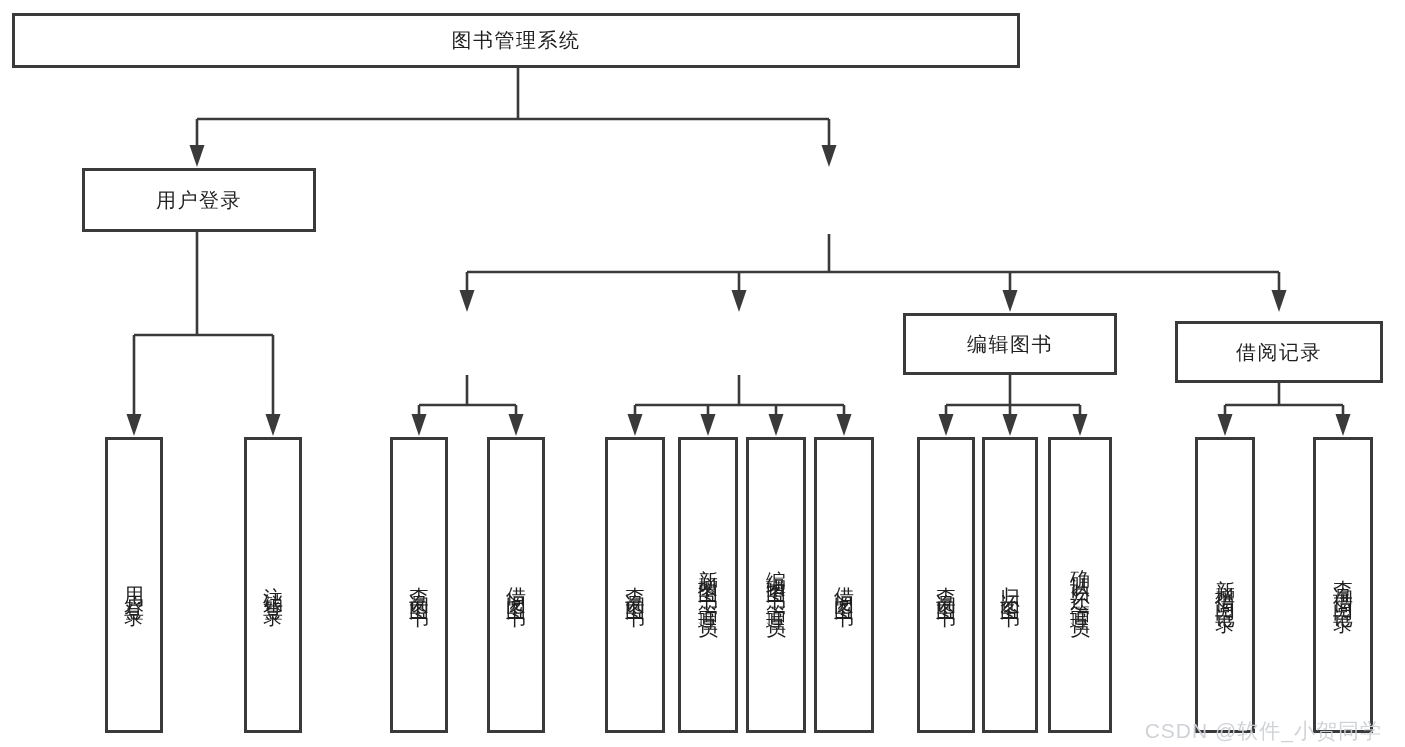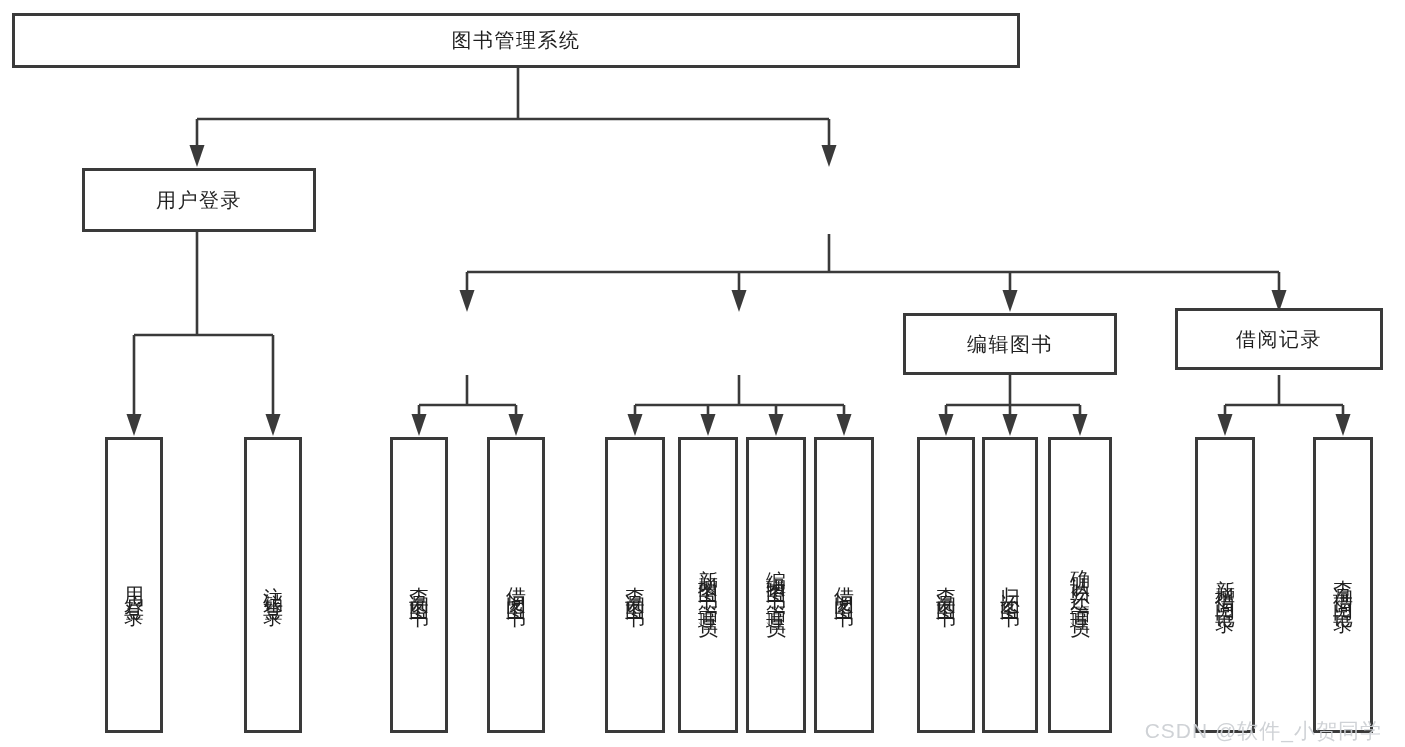--- a/index.html
+++ b/index.html
@@ -66,21 +66,21 @@
     <path d="M1279 375 V405 M1225 405 H1343 M1225 405 V419 M1343 405 V419"></path>
     <polygon points="1217.5,414 1232.5,414 1225,436"></polygon>
     <polygon points="1335.5,414 1350.5,414 1343,436"></polygon>
   </svg>
 
   <div class="hnode" style="left:12px; top:13px; width:1008px; height:55px;">图书管理系统</div>
 
   <div class="hnode" style="left:82px; top:168px; width:234px; height:64px;">用户登录</div>
 
   <div class="hnode" style="left:903px; top:313px; width:214px; height:62px;">编辑图书</div>
-  <div class="hnode" style="left:1175px; top:308px; width:208px; height:62px;">借阅记录</div>
+  <div class="hnode" style="left:1175px; top:321px; width:208px; height:62px;">借阅记录</div>
 
   <div class="vnode" style="left:105px; width:58px;">
     <span>用户登录</span>
   </div>
   <div class="vnode" style="left:244px; width:58px;">
     <span>注销登录</span>
   </div>
 
   <div class="vnode" style="left:390px; width:58px;">
     <span>查询图书</span>

